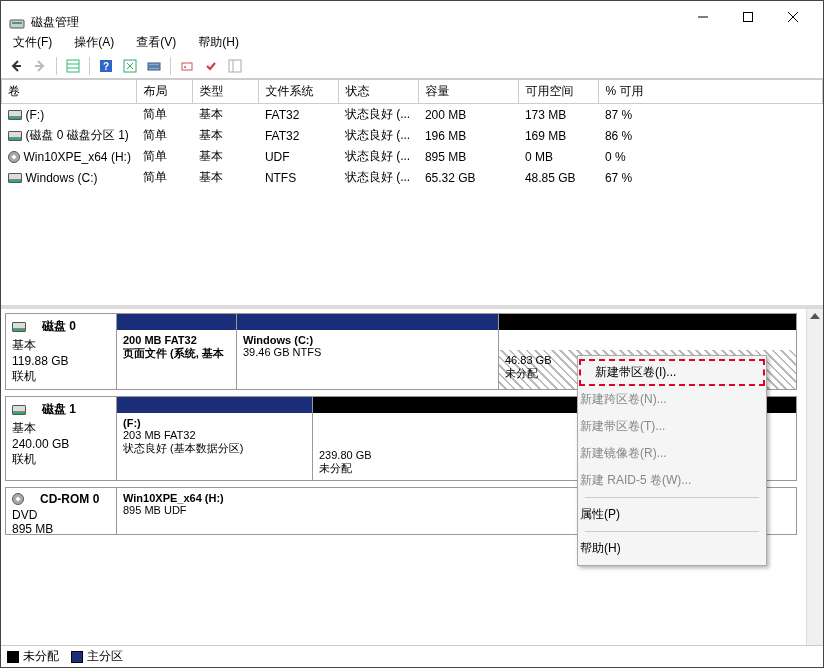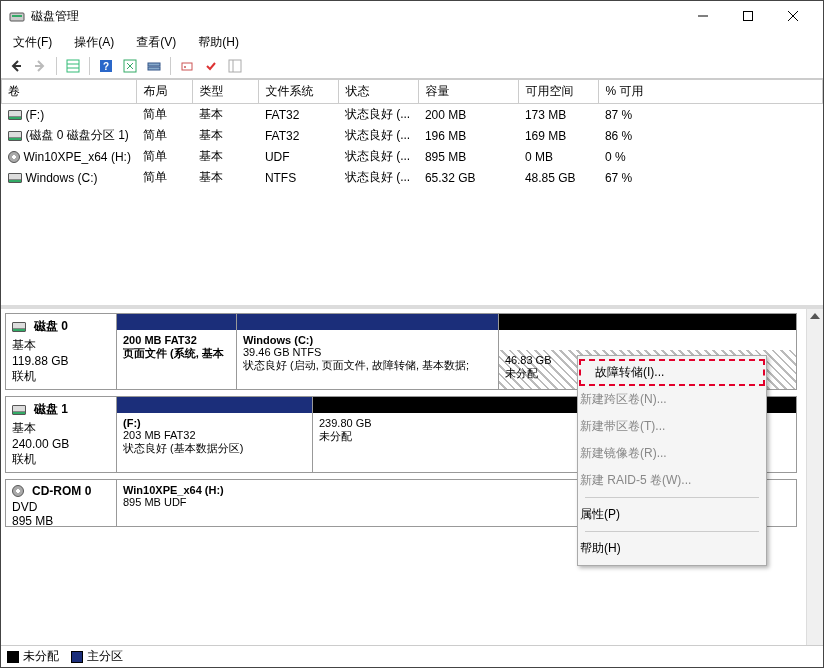--- a/index.html
+++ b/index.html
@@ -1,39 +1,39 @@
 <!DOCTYPE html>
 <html><head>
 <meta charset="utf-8">
 <style>
 * { box-sizing: border-box; margin: 0; padding: 0; font-family: "Microsoft YaHei", "Segoe UI", sans-serif; }
 body { background: #fff; font-size: 12px; color: #000; }
 .window { width: 824px; height: 668px; border: 1px solid #444; display: flex; flex-direction: column; }
-.titlebar { height: 30px; display: flex; align-items: center; padding: 0 8px; }
+.titlebar { height: 30px; display: flex; align-items: flex-end; padding: 0 8px; }
 .titlebar .appicon { width: 16px; height: 16px; margin-right: 6px; display: inline-flex; }
 .titlebar .title { flex: 1; font-size: 12px; }
 .winbtns { display: flex; }
 .winbtn { width: 45px; height: 28px; display: flex; align-items: center; justify-content: center; cursor: pointer; }
 .menubar { height: 22px; display: flex; align-items: center; padding: 0 6px; gap: 10px; }
 .menubar span { padding: 2px 6px; cursor: pointer; }
 .toolbar { height: 26px; display: flex; align-items: center; padding: 0 4px; border-bottom: 1px solid #ccc; gap: 2px; }
 .tbtn { width: 22px; height: 22px; display: flex; align-items: center; justify-content: center; border: 1px solid transparent; cursor: pointer; }
 .sep { width: 1px; height: 18px; background: #ccc; margin: 0 3px; }
 .content { flex: 1; display: flex; flex-direction: column; overflow: hidden; }
 .top-pane { height: 230px; border-bottom: 4px solid #dcdcdc; overflow: hidden; display: flex; flex-direction: column; }
 table { border-collapse: collapse; width: 100%; }
 thead th { background: #fff; border: 1px solid #ccc; text-align: left; padding: 3px 6px; font-weight: normal; font-size: 12px; }
 tbody td { padding: 2px 6px; font-size: 12px; white-space: nowrap; }
 .vol-icon { display: inline-block; width: 14px; height: 10px; margin-right: 4px; vertical-align: middle; }
 .ico-drive { background: linear-gradient(#ddd 0 60%, #888 60% 70%, #3a6 70% 100%); border: 1px solid #555; border-radius: 1px; }
 .ico-disc { border: 1px solid #555; border-radius: 50%; width: 12px; height: 12px; background: radial-gradient(circle, #fff 25%, #aaa 26% 100%); }
 .bottom-pane { flex: 1; overflow: auto; padding: 4px 8px 0 4px; position: relative; }
 .disk-row { display: flex; margin-bottom: 6px; }
 .disk-label { width: 112px; border: 1px solid #999; padding: 4px 6px; font-size: 12px; }
-.disk-label .dname { font-weight: bold; margin-bottom: 2px; display: flex; align-items: center; gap: 4px; }
+.disk-label .dname { font-weight: bold; margin-bottom: 2px; display: flex; align-items: center; gap: 12px; }
 .disk-graph { flex: 1; border: 1px solid #999; border-left: none; display: flex; flex-direction: column; }
 .header-strip { height: 16px; background: #1b2e7a; }
 .header-strip.gray { background: #aaa; }
 .disk-parts { display: flex; flex: 1; min-height: 56px; }
 .part { border-right: 1px solid #999; padding: 4px 6px; font-size: 11px; position: relative; overflow: hidden; }
 .part:last-child { border-right: none; }
 .part .pname { font-weight: bold; }
 .part.hatched { background: repeating-linear-gradient(45deg, #fff, #fff 4px, #bbb 4px, #bbb 6px); overflow: hidden; }
 .legend { height: 22px; border-top: 1px solid #ccc; display: flex; align-items: center; padding: 0 6px; gap: 12px; font-size: 12px; }
 .swatch { width: 12px; height: 12px; display: inline-block; margin-right: 4px; vertical-align: middle; border: 1px solid #000; }
@@ -234,21 +234,20 @@
             <div style="flex:1;background:#000"></div>
           </div>
           <div class="disk-parts" id="d0-parts">
               <div class="part" style="width: 120px; font-weight: bold;">
                 <div>200 MB FAT32</div>
                 <div>页面文件 (系统, 基本</div>
               </div>
               <div class="part" style="width: 262px;">
                 <div class="pname">Windows  (C:)</div>
                 <div>39.46 GB NTFS</div>
-                <div>状态良好 (启动, 页面文件, 故障转储, 基本数据;</div>
               </div>
               <div class="part hatched" style="flex: 1 1 0%; margin-top: 20px;">
                 <div>46.83 GB</div>
                 <div>未分配</div>
               </div>
             </div>
         </div>
       </div>
 
       <div class="disk-row" style="padding-right:18px">
@@ -265,21 +264,21 @@
           <div style="display:flex;height:16px">
             <div class="header-strip" style="width:196px;border-right:1px solid #999"></div>
             <div style="flex:1;background:#000"></div>
           </div>
           <div class="disk-parts" id="d1-parts">
               <div class="part" style="width: 196px;">
                 <div class="pname">(F:)</div>
                 <div>203 MB FAT32</div>
                 <div>状态良好 (基本数据分区)</div>
               </div>
-              <div class="part" style="flex: 1 1 0%;">
+              <div class="part" style="flex: 1 1 0%; margin-top: 32px;">
                 <div>239.80 GB</div>
                 <div>未分配</div>
               </div>
             </div>
         </div>
       </div>
 
       <div class="disk-row" style="padding-right:18px;margin-bottom:17px;height:48px;overflow:hidden">
         <div class="disk-label">
           <div class="dname">
@@ -295,21 +294,21 @@
               <div class="part" style="flex: 1 1 0%;">
                 <div class="pname">Win10XPE_x64  (H:)</div>
                 <div>895 MB UDF</div>
                 <div></div>
               </div>
             </div>
         </div>
       </div>
 
       <div class="contextmenu" style="left:576px;top:46px">
-        <div class="mi highlight">故障转储(I)...</div>
+        <div class="mi highlight">新建带区卷(I)...</div>
         <div class="mi disabled">新建跨区卷(N)...</div>
         <div class="mi disabled">新建带区卷(T)...</div>
         <div class="mi disabled">新建镜像卷(R)...</div>
         <div class="mi disabled">新建 RAID-5 卷(W)...</div>
         <hr>
         <div class="mi">属性(P)</div>
         <hr>
         <div class="mi">帮助(H)</div>
       </div>
     </div>

